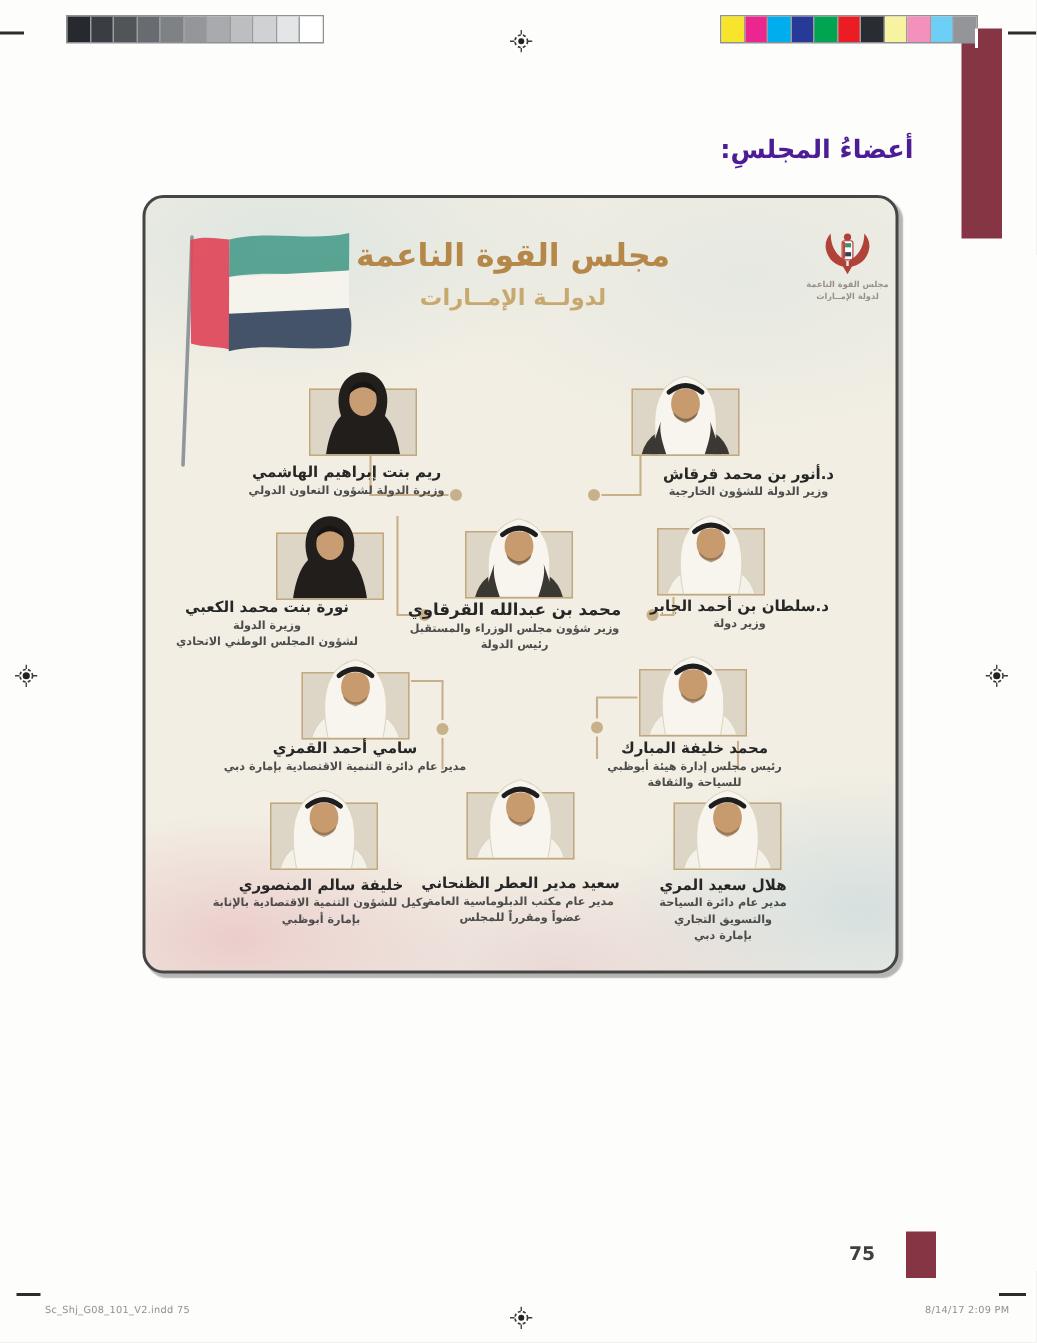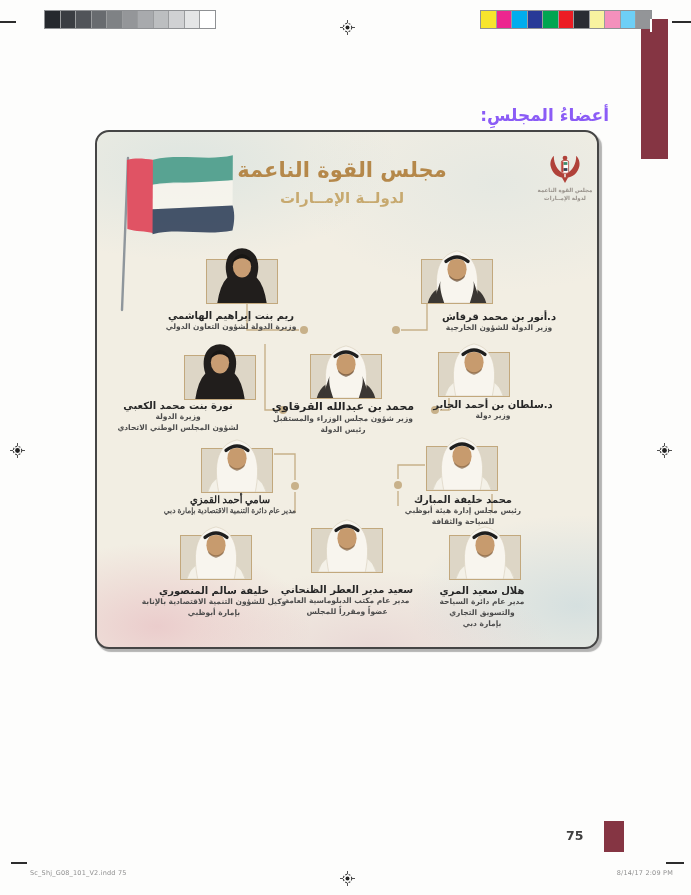--- a/index.html
+++ b/index.html
@@ -6,22 +6,22 @@
   .page{position:relative;width:691px;height:895px;background:#fdfdfc;overflow:hidden;
         font-family:"DejaVu Sans",sans-serif;}
   
   .cal-strip{position:absolute;display:flex;border:1px solid #8f9194;z-index:3;}
   .cal-sq{width:14.5px;height:17px;border-right:1px solid #9a9c9e;}
   .cal-sq:last-child{border-right:none;}
   .crop{position:absolute;background:#2c2c2c;}
   .reg{position:absolute;width:15px;height:15px;}
   .maroon{position:absolute;background:#853543;}
   
-  .heading{position:absolute;top:105px;right:82px;direction:rtl;font-size:17px;font-weight:700;
-           color:#8b5cf6;letter-spacing:.2px;}
+  .heading{position:absolute;top:90px;right:82px;direction:rtl;font-size:17px;font-weight:700;
+           color:#4c1d95;letter-spacing:.2px;}
   
   .panel{position:absolute;left:95px;top:130px;width:500px;height:515px;border:2px solid #454545;
          border-radius:14px;box-shadow:2.5px 3px 1px rgba(90,90,90,.45);overflow:hidden;
          background:
            radial-gradient(220px 120px at 12% 96%, rgba(224,158,172,.42), rgba(224,158,172,0) 70%),
            radial-gradient(260px 110px at 55% 100%, rgba(214,170,185,.30), rgba(214,170,185,0) 70%),
            radial-gradient(240px 130px at 96% 92%, rgba(158,196,216,.34), rgba(158,196,216,0) 70%),
            radial-gradient(300px 140px at 18% 6%, rgba(176,210,220,.30), rgba(176,210,220,0) 70%),
            radial-gradient(280px 150px at 80% 10%, rgba(190,214,222,.24), rgba(190,214,222,0) 72%),
            #f2eee3;}
@@ -263,21 +263,21 @@
       </div>
     </div>
 
     <div>
       <div class="photo" style="left:103px;top:296px;">
         <div class="pframe"></div>
         <svg width="74" height="64" viewBox="0 0 80 70">
             <use href="#av-man"></use>
           </svg>
       </div>
-      <div class="mtext" style="left:48px;top:361px;font-family:Liberation Serif, serif;">
+      <div class="mtext" style="left:48px;top:361px;">
         <div class="mname">سامي أحمد القمزي</div>
         <div class="mrole">مدير عام دائرة التنمية الاقتصادية بإمارة دبي</div>
       </div>
     </div>
 
     <div>
       <div class="photo" style="left:328px;top:294px;">
         <div class="pframe"></div>
         <svg width="74" height="64" viewBox="0 0 80 70">
             <use href="#av-man"></use>

